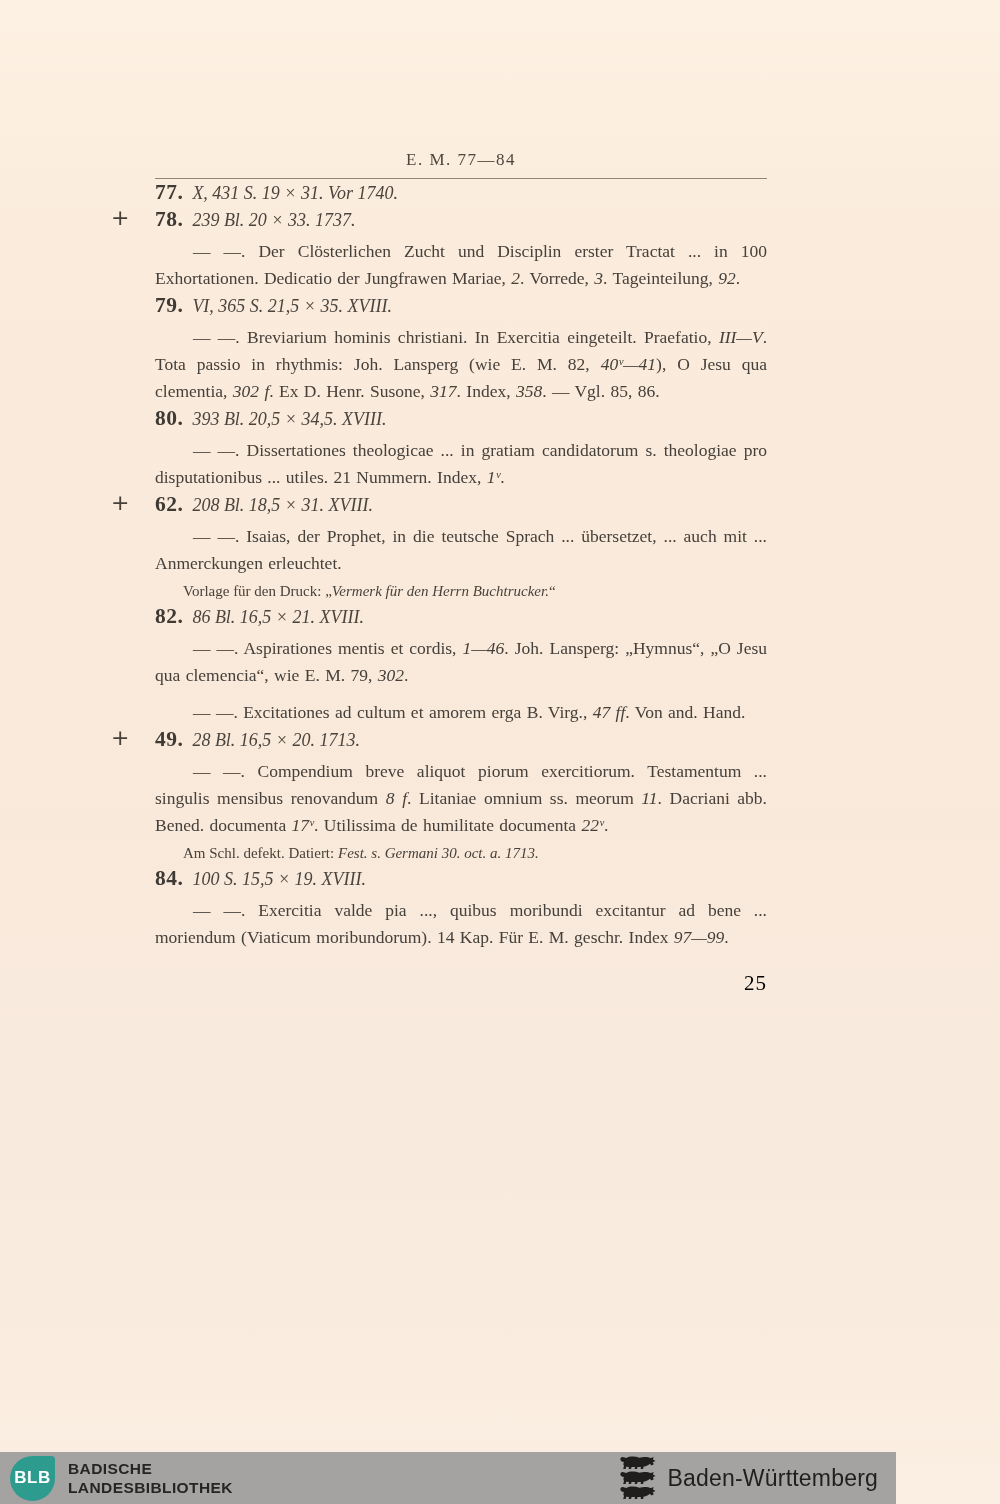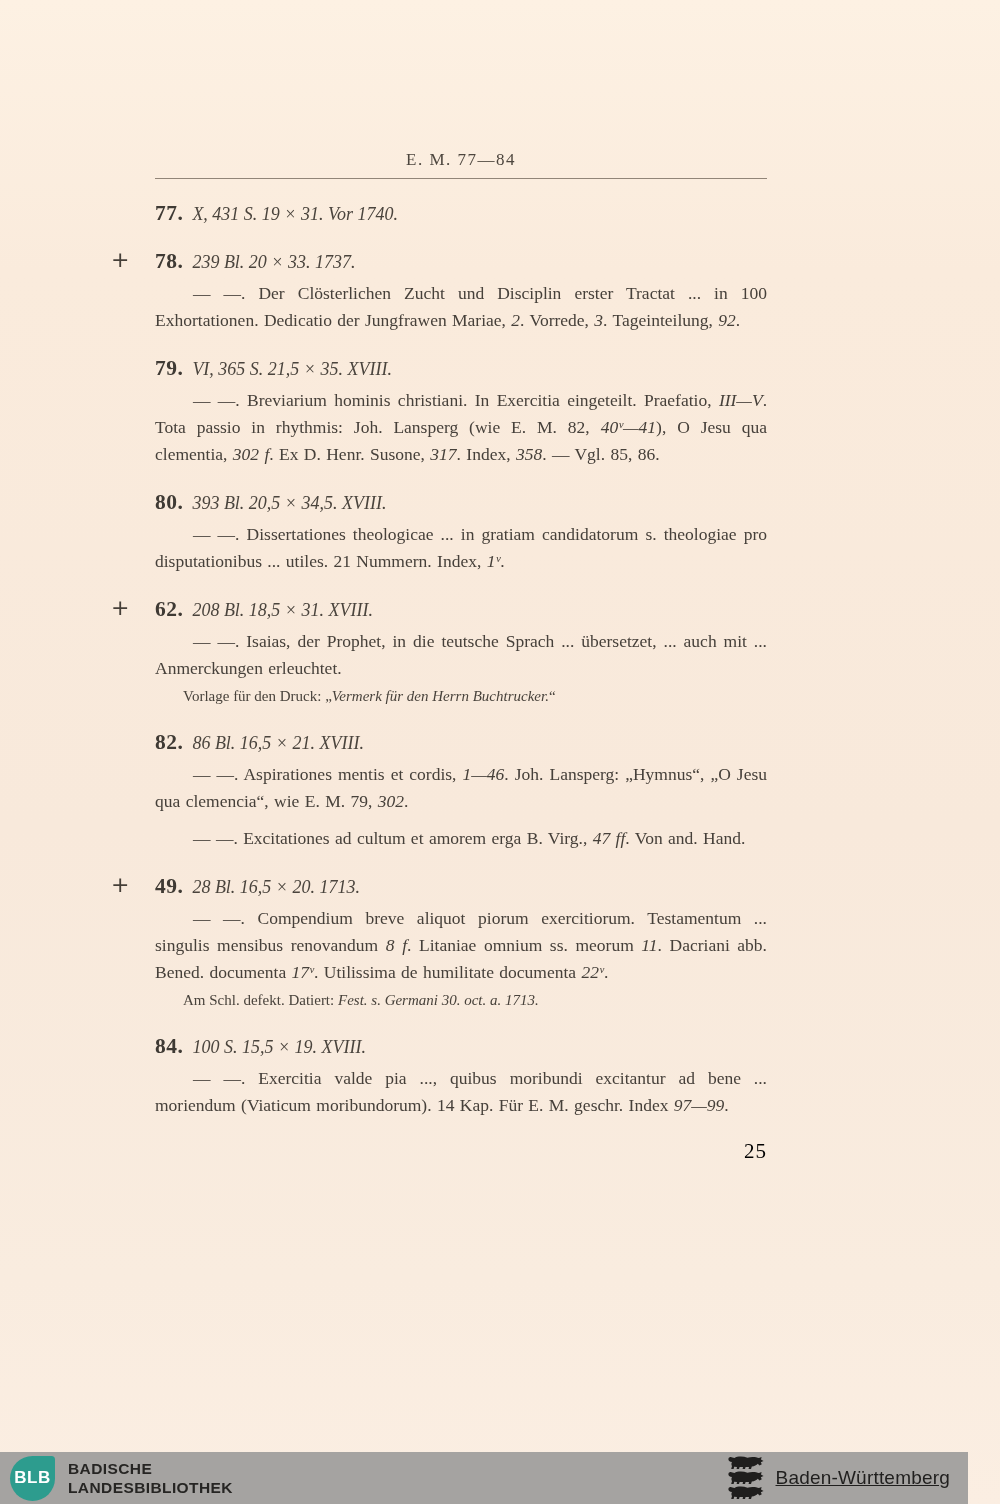--- a/index.html
+++ b/index.html
@@ -11,59 +11,59 @@
   }
   .page-content{
     position:absolute;left:155px;top:150px;width:612px;
   }
   .running-head{
     text-align:center;font-size:17px;letter-spacing:1.5px;color:#4d463e;
   }
   .head-rule{
     border-bottom:1.2px solid rgba(110,98,85,.75);margin-top:8px;
   }
-  .entry{position:relative;margin-top:21px;}
+  .entry{position:relative;}
   .entry-head{font-size:18px;font-style:italic;color:#4a443d;line-height:26px;}
   .entry-num{font-weight:bold;font-style:normal;font-size:21.5px;letter-spacing:.5px;margin-right:9px;color:#3f3a34;}
   .plus-mark{
     position:absolute;left:-44px;top:-1px;font-size:22px;font-family:"DejaVu Sans",sans-serif;
     color:#453f38;
   }
   .para{
     font-size:17.5px;line-height:27px;text-align:justify;text-indent:38px;
     margin-top:5px;hyphens:manual;-webkit-hyphens:manual;word-spacing:1px;
   }
   .para2{margin-top:10px;}
   .it{font-style:italic;}
   .note{
     font-size:15px;line-height:23px;padding-left:28px;margin-top:3px;color:#48423b;
   }
   .page-number{
     text-align:right;font-size:21px;margin-top:20px;color:#000000;letter-spacing:1px;
   }
   .footer-bar{
-    position:absolute;left:0;bottom:0;width:968px;height:52px;
+    position:absolute;left:0;bottom:0;width:896px;height:52px;
     background:#a5a3a1;display:flex;align-items:center;
     font-family:"Liberation Sans","DejaVu Sans",sans-serif;
   }
   .blb-logo{
     width:45px;height:45px;margin-left:10px;flex:0 0 auto;
     background:#2d9c8e;border-radius:50% 8% 50% 50%;
     display:flex;align-items:center;justify-content:center;
   }
   .blb-logo span{color:#ffffff;font-weight:bold;font-size:17px;letter-spacing:.5px;}
   .library-name{
     margin-left:13px;font-weight:bold;font-size:15.5px;line-height:19px;
     letter-spacing:.4px;color:#262523;
   }
   .bw-brand{
     margin-left:auto;margin-right:18px;display:flex;align-items:center;gap:10px;
   }
   .coat-of-arms{flex:0 0 auto;display:block;}
-  .bw-name{font-size:19px;color:#201f1e;letter-spacing:.2px;text-decoration:underline;}
+  .bw-name{font-size:23px;color:#201f1e;letter-spacing:.2px;}
 </style>
 </head>
 <body>
 
 <div class="page-content">
 
   <div class="running-head">E. M. 77—84</div>
   <div class="head-rule"></div>
 
   <div class="entry">

